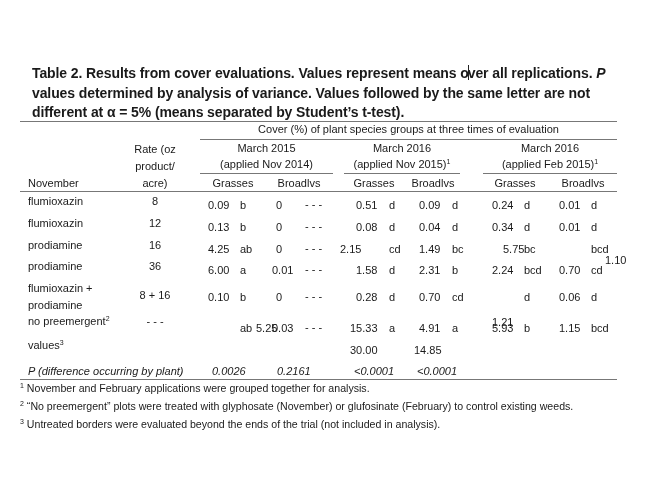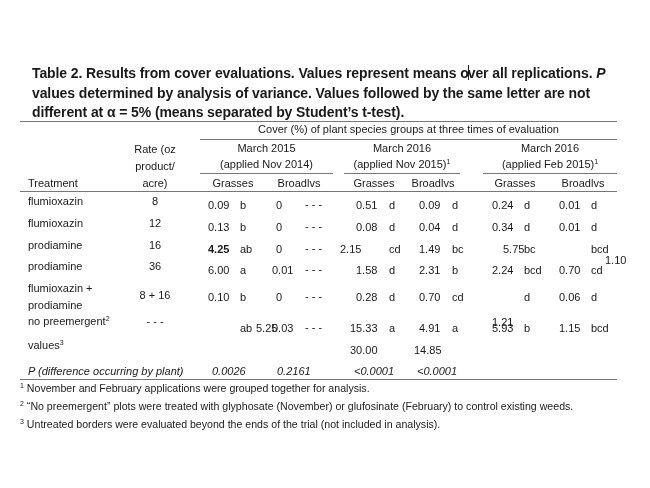--- a/index.html
+++ b/index.html
@@ -24,21 +24,21 @@
 <div class="hline" style="left:20px;top:121px;width:597px;"></div>
 <div class="hline" style="left:200px;top:139px;width:417px;"></div>
 <div class="hline" style="left:200px;top:173px;width:133px;"></div>
 <div class="hline" style="left:344px;top:173px;width:116px;"></div>
 <div class="hline" style="left:483px;top:173px;width:134px;"></div>
 <div class="hline" style="left:20px;top:191px;width:597px;"></div>
 <div class="hline" style="left:20px;top:379px;width:597px;"></div>
 
 <div class="t c" style="left:200px;top:123px;width:417px;">Cover (%) of plant species groups at three times of evaluation</div>
 
-<div class="t" style="left:28px;top:177px;">Treatment</div>
+<div class="t" style="left:28px;top:177px;">November</div>
 <div class="t c" style="left:120px;top:143px;width:70px;">Rate (oz</div>
 <div class="t c" style="left:120px;top:160px;width:70px;">product/</div>
 <div class="t c" style="left:120px;top:177px;width:70px;">acre)</div>
 
 <div class="t c" style="left:200px;top:142px;width:133px;">March 2015</div>
 <div class="t c" style="left:200px;top:158px;width:133px;"><span>(applied Nov 2014)</span></div>
 <div class="t c" style="left:344px;top:142px;width:116px;">March 2016</div>
 <div class="t c" style="left:336px;top:158px;width:132px;"><span>(applied Nov 2015)</span><sup>1</sup></div>
 <div class="t c" style="left:483px;top:142px;width:134px;">March 2016</div>
 <div class="t c" style="left:483px;top:158px;width:134px;"><span>(applied Feb 2015)</span><sup>1</sup></div>
@@ -80,21 +80,21 @@
   <div class="t" style="left:452px;top:221px;">d</div>
   <div class="t" style="left:492px;top:221px;">0.34</div>
   <div class="t" style="left:524px;top:221px;">d</div>
   <div class="t" style="left:559px;top:221px;">0.01</div>
   <div class="t" style="left:591px;top:221px;">d</div>
 </div>
 
 <div>
   <div class="t" style="left:28px;top:239px;">prodiamine</div>
   <div class="t c" style="left:120px;top:239px;width:70px;">16</div>
-  <div class="t" style="left:208px;top:243px;font-weight:bold;">4.25</div>
+  <div class="t" style="left:208px;top:243px;">4.25</div>
   <div class="t" style="left:240px;top:243px;">ab</div>
   <div class="t" style="left:276px;top:243px;">0</div>
   <div class="t" style="left:305px;top:242px;">- - -</div>
   <div class="t" style="left:340px;top:243px;">2.15</div>
   <div class="t" style="left:389px;top:243px;">cd</div>
   <div class="t" style="left:419px;top:243px;">1.49</div>
   <div class="t" style="left:452px;top:243px;">bc</div>
   <div class="t" style="left:503px;top:243px;">5.75</div>
   <div class="t" style="left:524px;top:243px;">bc</div>
   <div class="t" style="left:559px;top:254px;margin-left:46px;">1.10</div>

